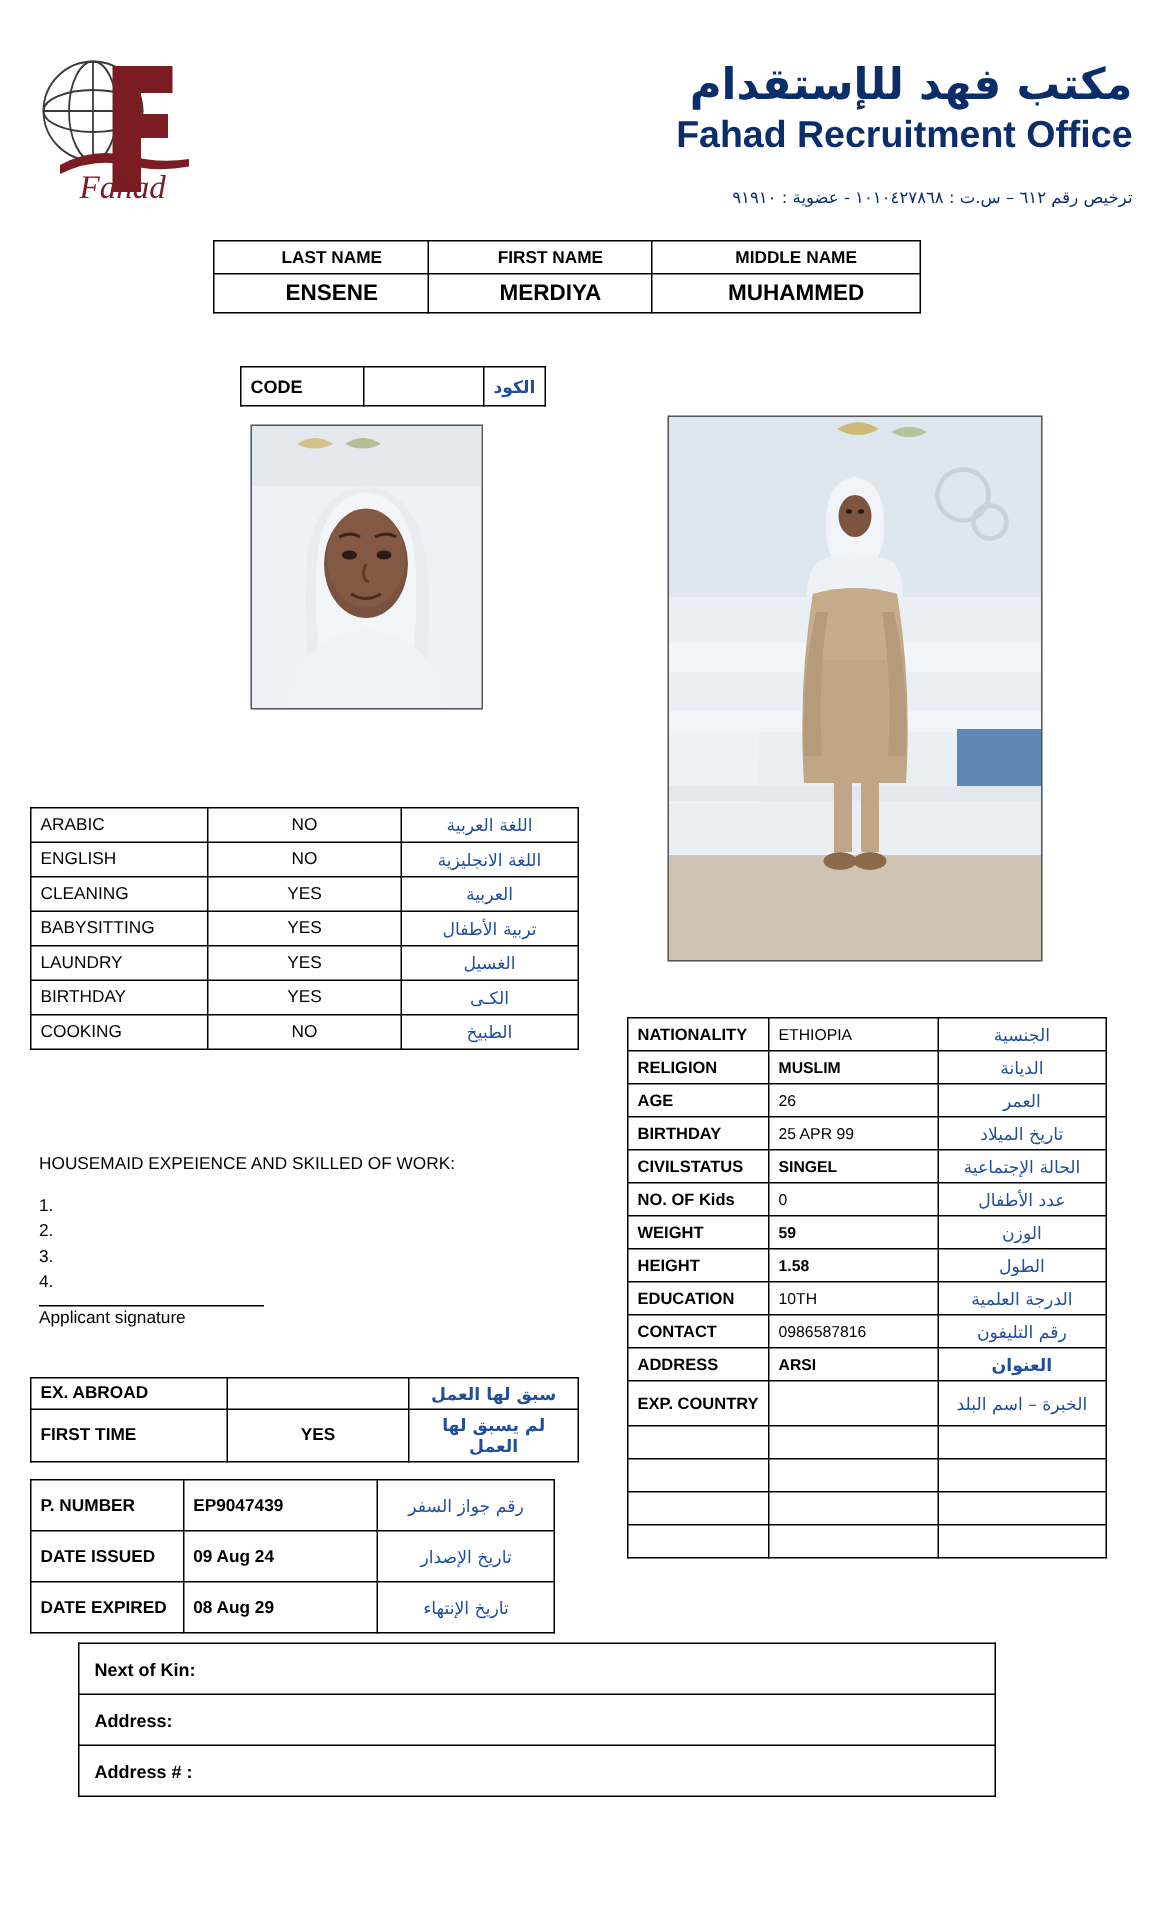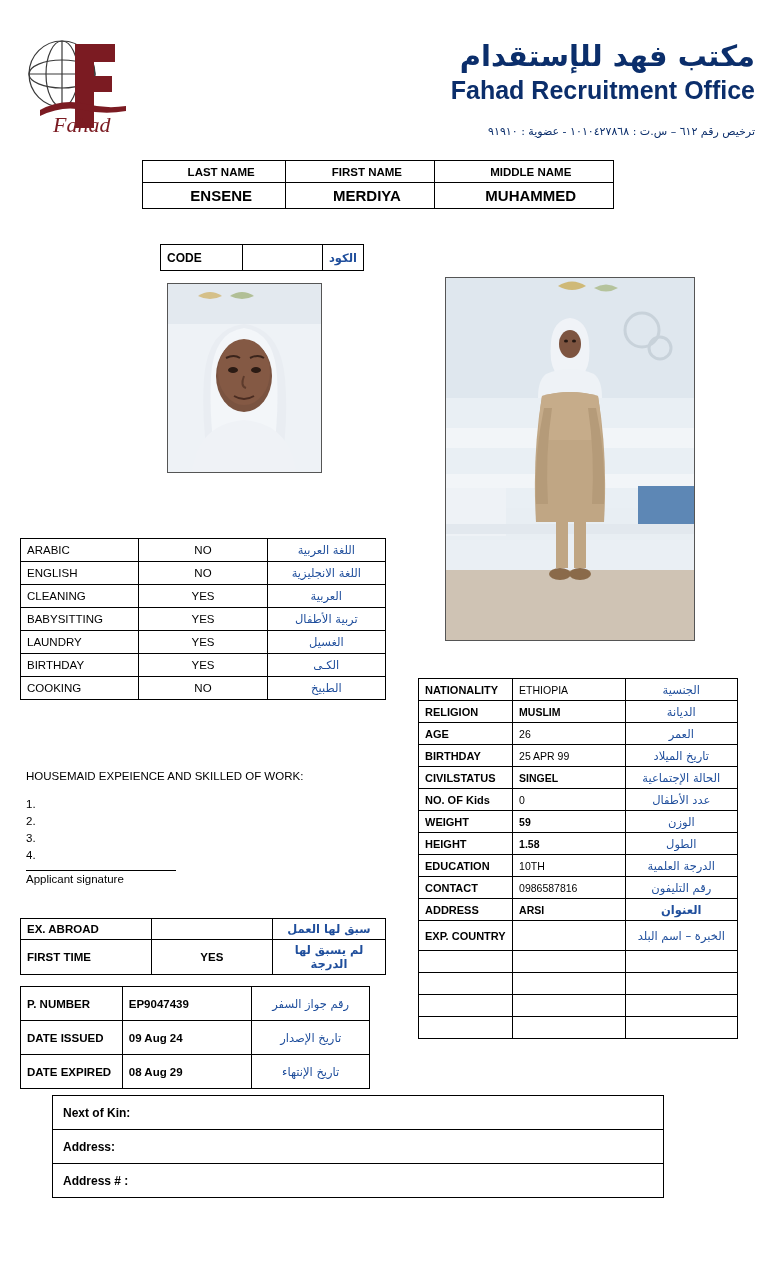--- a/index.html
+++ b/index.html
@@ -330,21 +330,21 @@
   <table class="grid" id="abroad-table">
     <tbody>
         <tr>
       <td class="k">EX. ABROAD</td>
       <td class="v"></td>
       <td class="a ar ar-b">سبق لها العمل</td>
     </tr>
     <tr>
       <td class="k">FIRST TIME</td>
       <td class="v">YES</td>
-      <td class="a ar ar-b">لم يسبق لها الدرجة</td>
+      <td class="a ar ar-b">لم يسبق لها العمل</td>
     </tr>
   </tbody>
     </table>
 
   <table class="grid" id="passport-table">
     <tbody>
         <tr>
       <td class="k">P. NUMBER</td>
       <td class="v">EP9047439</td>
       <td class="a ar">رقم جواز السفر</td>

